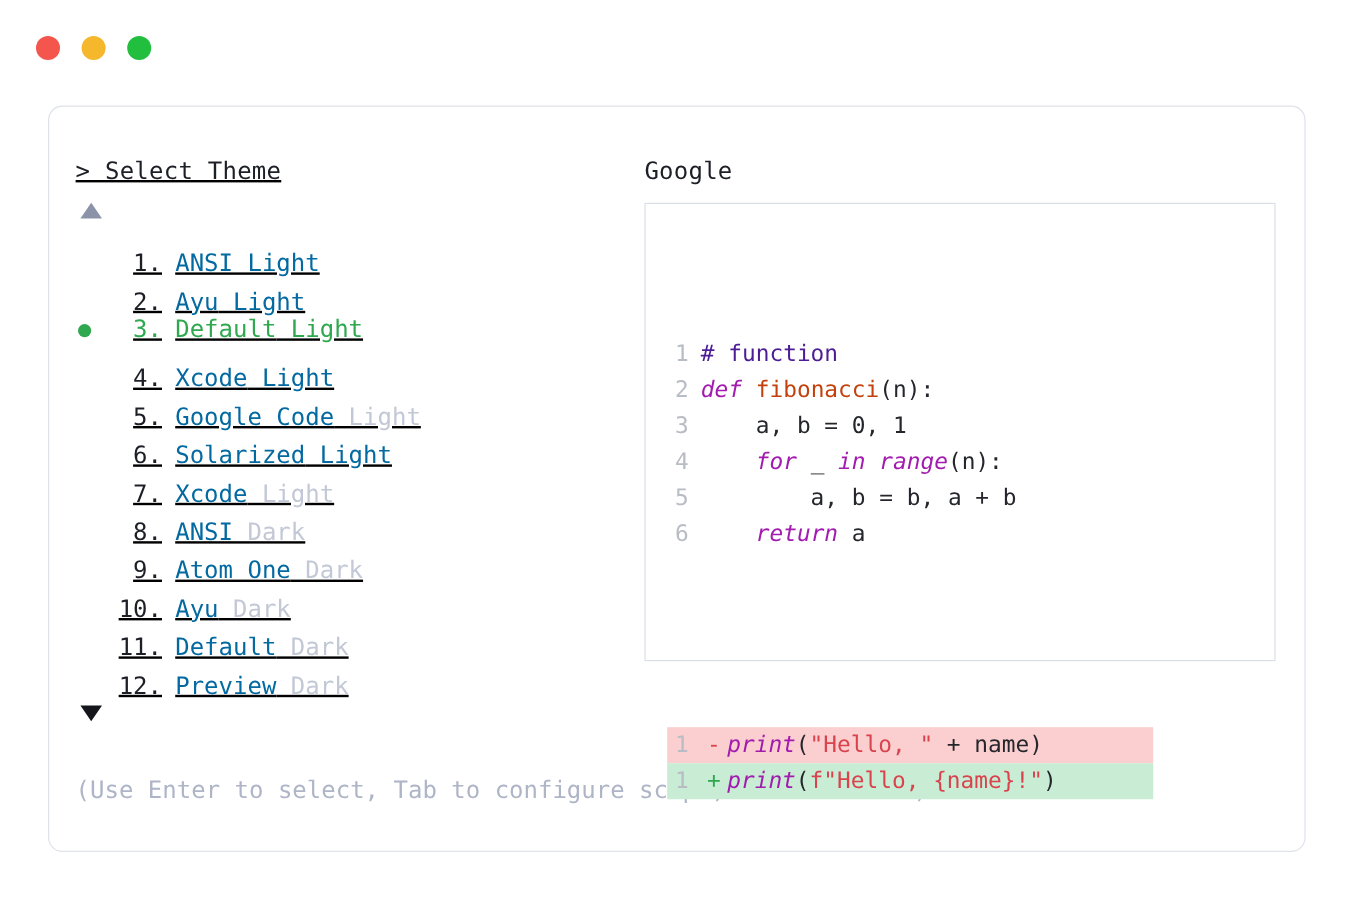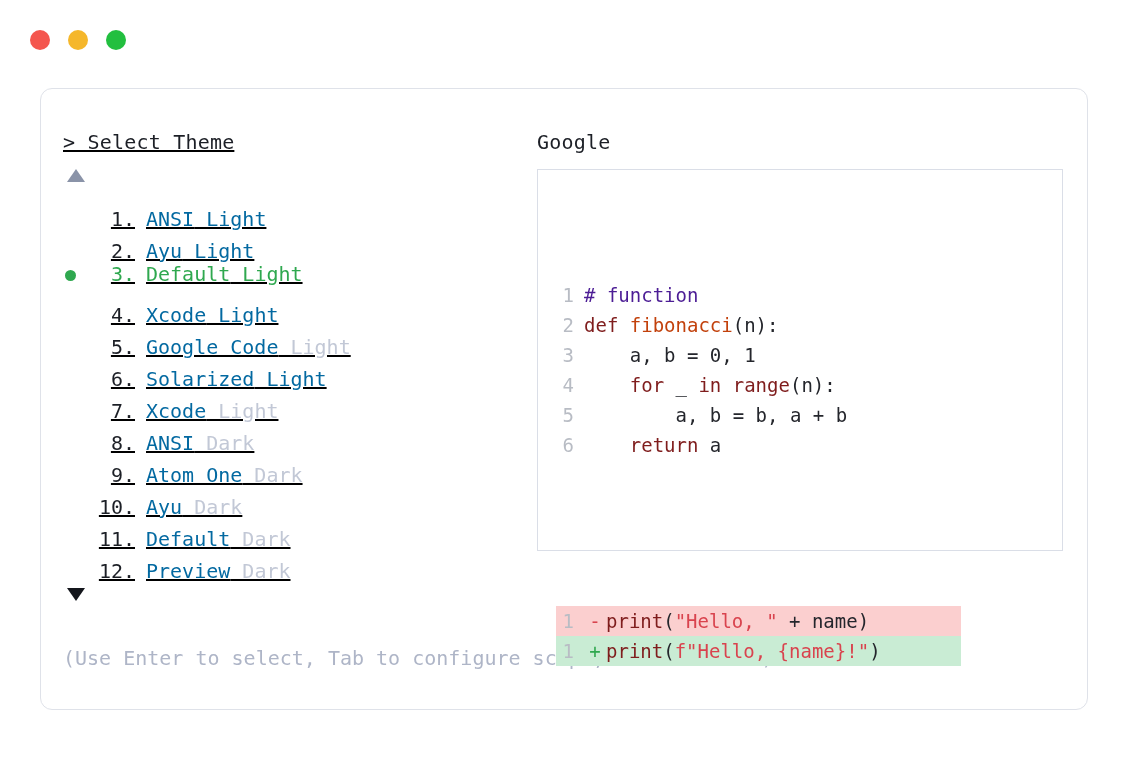--- a/index.html
+++ b/index.html
@@ -171,21 +171,21 @@
   .lineno {
     width: 18px;
     flex: 0 0 18px;
     text-align: right;
     color: #b8bcc4;
     margin-right: 10px;
   }
   .code-text { color: #24262c; }
 
   .tok-comment { color: #4c1d95; }
-  .tok-kw      { color: #7f1d1d; }
+  .tok-kw      { color: #a21caf; font-style: italic; }
   .tok-fn      { color: #c2410c; }
   .tok-str     { color: #d9434e; }
   .tok-plain   { color: #24262c; }
 
   .gap-line { height: 26px; }
 
   
   .diff-line {
     display: flex;
     height: 30px;

